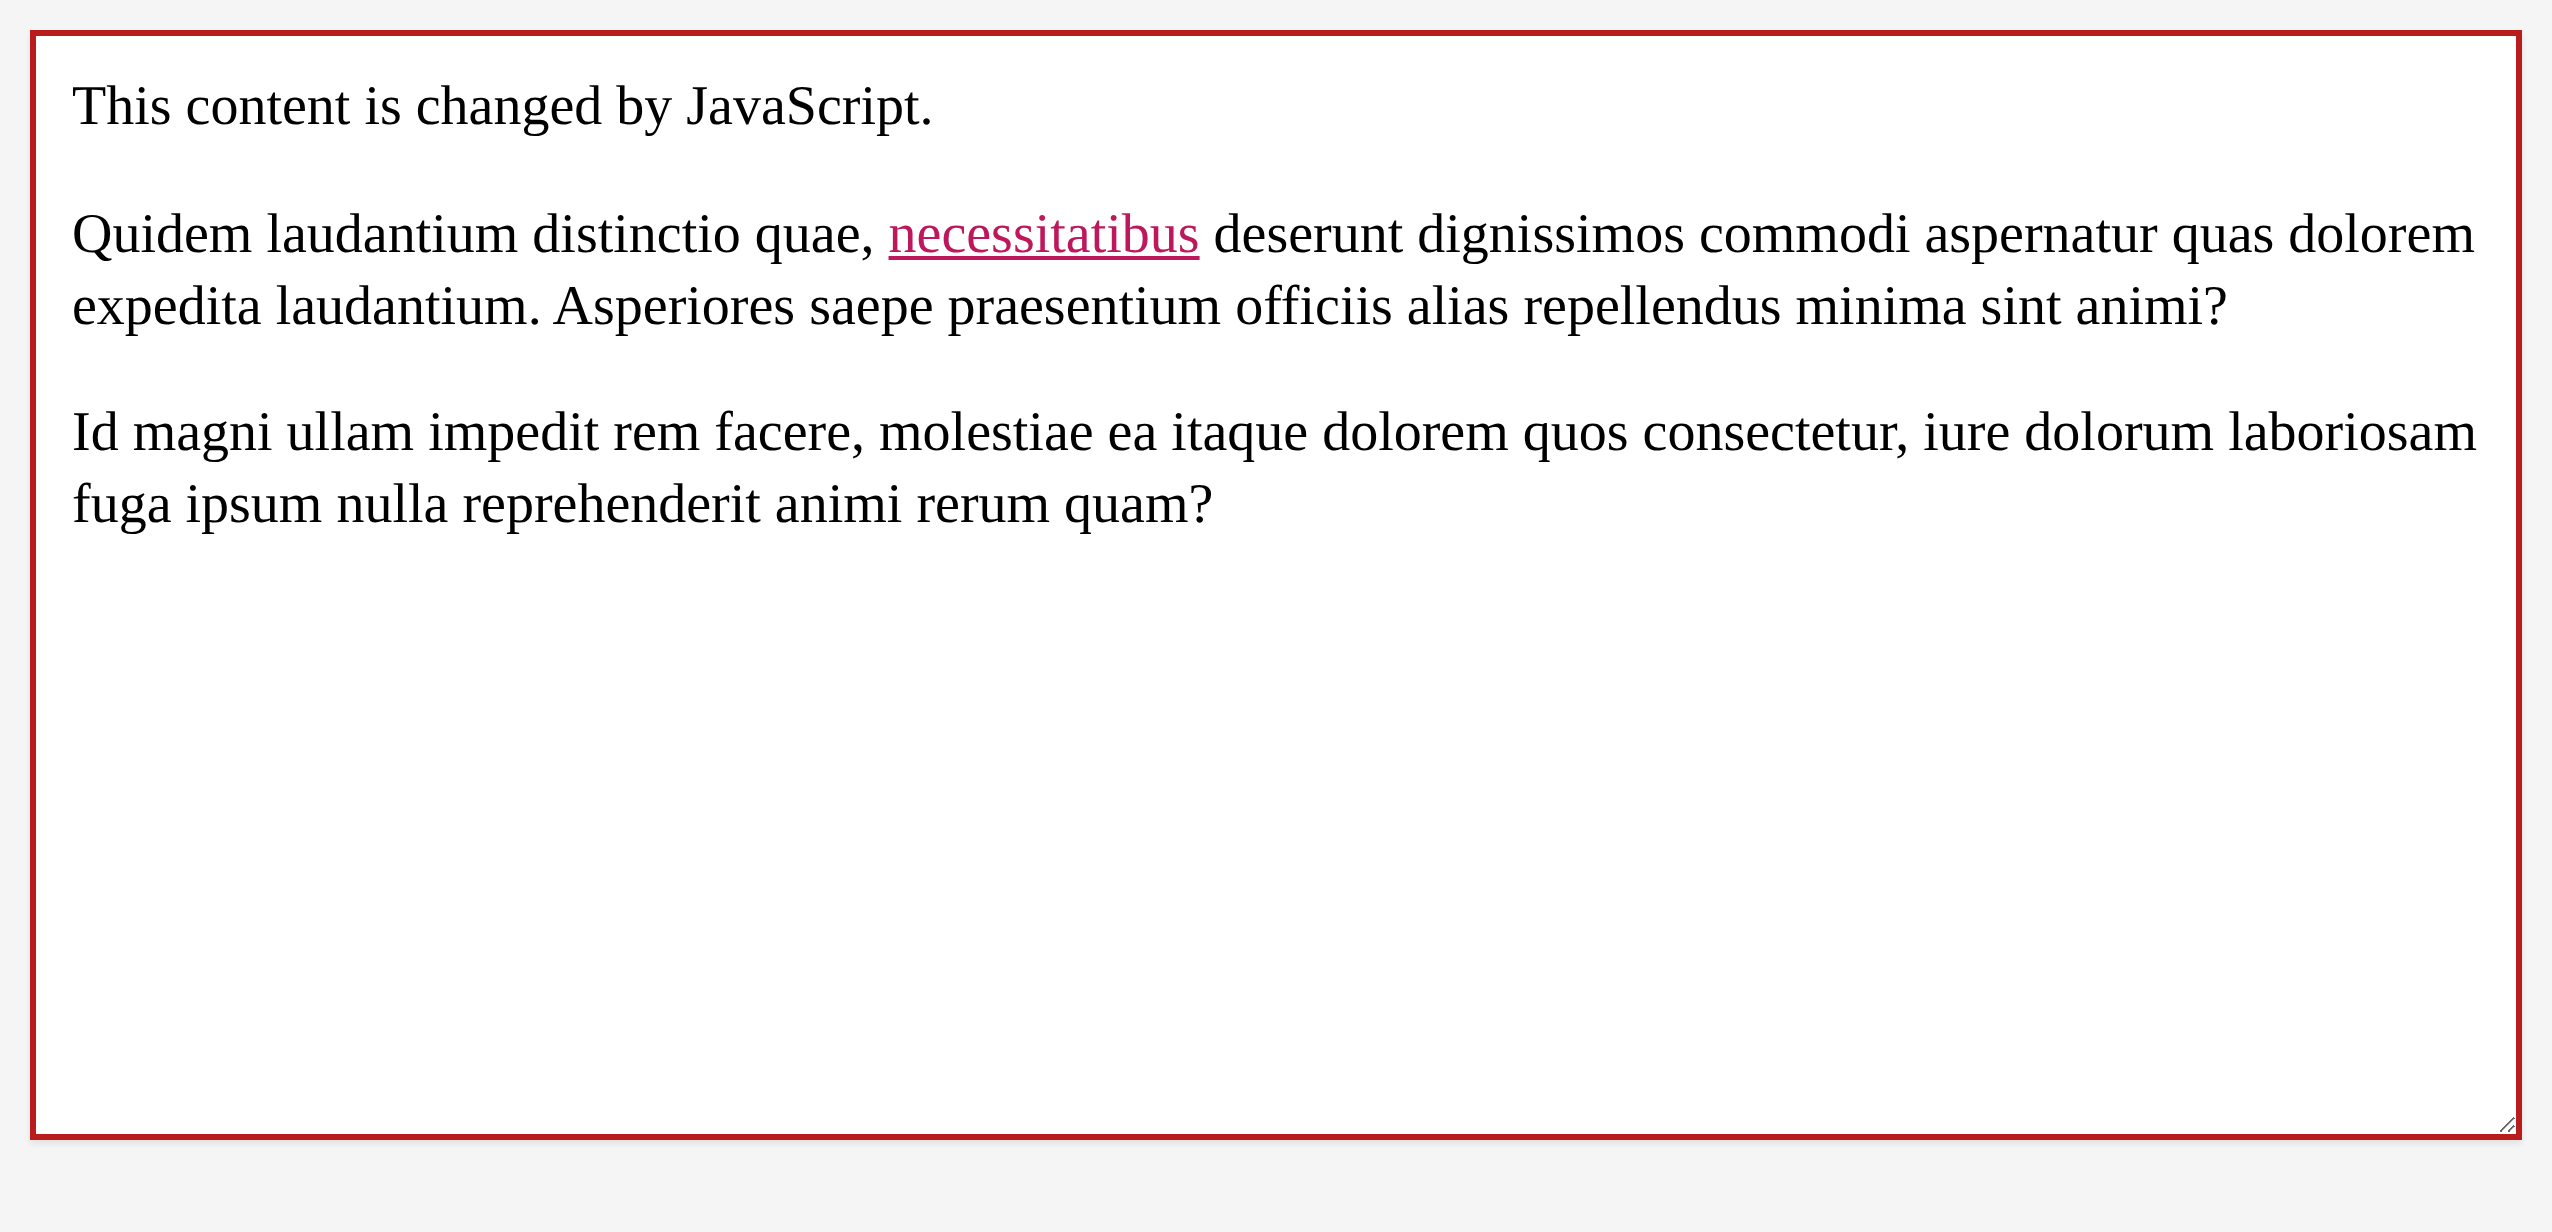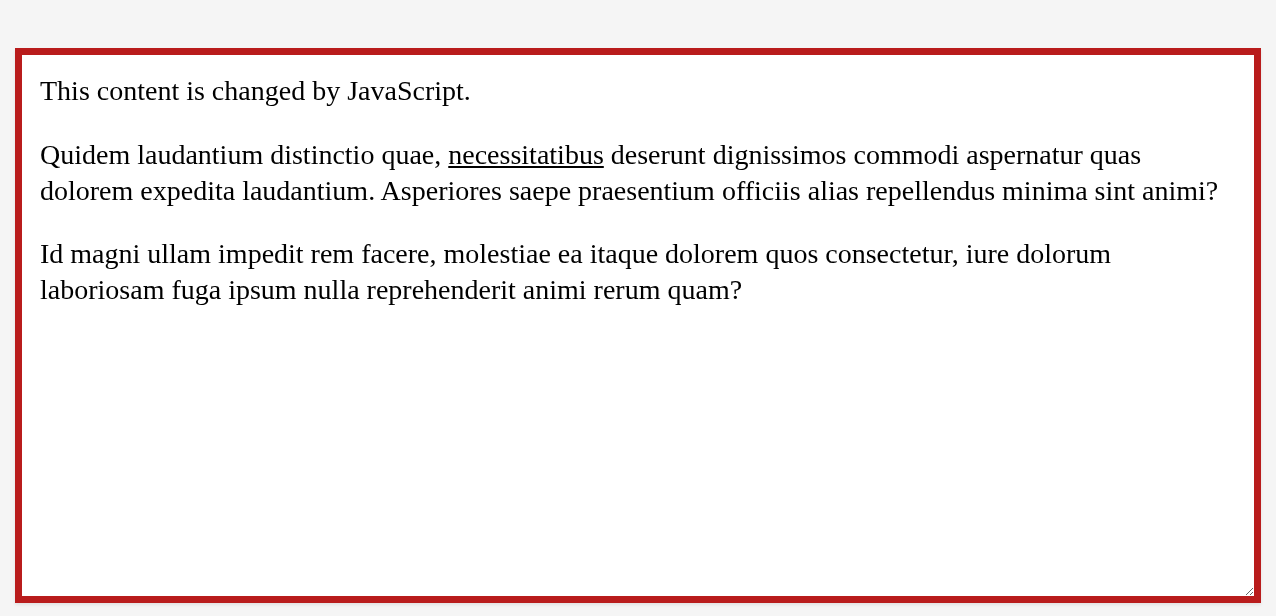--- a/index.html
+++ b/index.html
@@ -9,40 +9,39 @@
     }
     body {
       background: #f5f5f5;
       padding: 15px;
       font-family: Georgia, 'Times New Roman', Times, serif;
       width: 1276px;
       height: 616px;
     }
     .content-box {
       background: #fff;
-      border: 7px solid #b91c1c;
+      border: 3px solid #b91c1c;
       padding: 18px 18px 18px 18px;
       height: 555px;
       box-shadow: 0 2px 3px rgba(0,0,0,0.08);
       font-size: 28px;
       line-height: 1.28;
       color: #000;
       position: relative;
       resize: both;
       overflow: auto;
-      margin-top: 33px;
     }
     .content-box p {
       margin-bottom: 28px;
     }
     .content-box p:last-of-type {
       margin-bottom: 0;
     }
     .content-box a {
-      color: #000000;
+      color: #be185d;
       text-decoration: underline;
     }
   </style>
 </head>
 <body>
 
 <div class="content-box">
   <p>This content is changed by JavaScript.</p>
   <p>
     <span>Quidem laudantium distinctio quae, </span><a href="#">necessitatibus</a><span> deserunt dignissimos commodi aspernatur quas dolorem expedita laudantium. Asperiores saepe praesentium officiis alias repellendus minima sint animi?</span>

